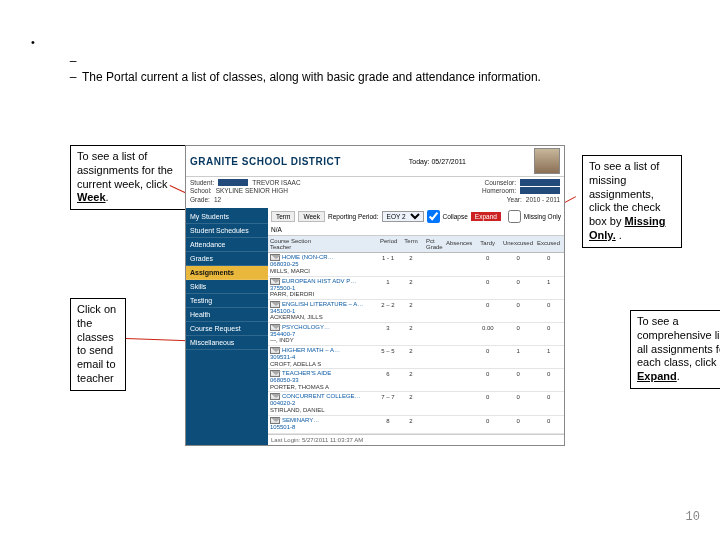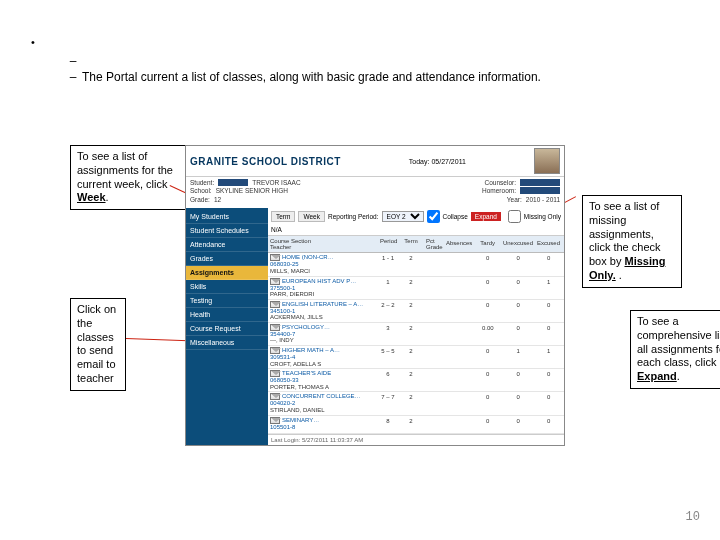--- a/index.html
+++ b/index.html
@@ -9,21 +9,21 @@
   .bullet-dot { width: 18px; flex-shrink: 0; text-align: center; }
   .bullet-heading { font-size: 14px; text-decoration: underline; }
   .sub-list { margin-left: 40px; margin-top: 4px; }
   .sub-row { display: flex; font-size: 12px; margin-bottom: 2px; }
   .sub-dash { width: 18px; flex-shrink: 0; text-align: center; }
   .bold { font-weight: bold; }
   .under { text-decoration: underline; }
 
   .callout { position: absolute; border: 1px solid #000; background: #fff; padding: 4px 6px; font-size: 11px; line-height: 1.25; }
   .c1 { left: 70px;  top: 145px; width: 124px; }
-  .c2 { left: 582px; top: 155px; width: 100px; margin-top: 40px; }
+  .c2 { left: 582px; top: 155px; width: 100px; }
   .c3 { left: 70px;  top: 298px; width: 56px;  }
   .c4 { left: 582px; top: 310px; width: 120px; margin-left: 48px; }
 
   .portal { position: absolute; left: 185px; top: 145px; width: 380px; border: 1px solid #888; font-size: 7px; background: #fff; }
   .pbar { background: #fff; padding: 2px 4px; display: flex; justify-content: space-between; align-items: center; border-bottom: 1px solid #ccc; }
   .pbar-title { color: #05365e; font-weight: bold; font-size: 10px; letter-spacing: 0.5px; }
   .pbar-photo { width: 26px; height: 26px; background: linear-gradient(#c8b79a,#8a6f55); border: 1px solid #888; }
   .pinfo { padding: 2px 4px 4px 4px; font-size: 6.5px; color: #333; line-height: 1.3; position: relative; }
   .pinfo .row { display: flex; gap: 4px; }
   .pinfo .blk { background: #224a7a; height: 7px; display: inline-block; }

